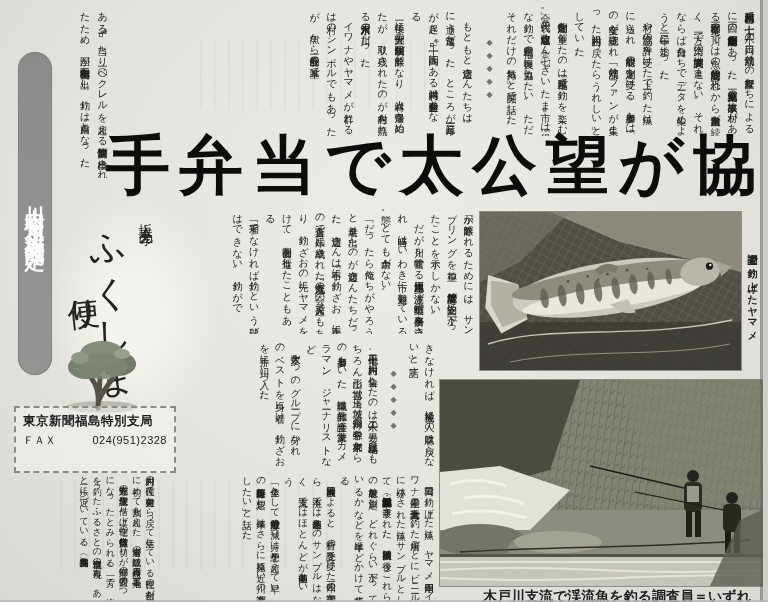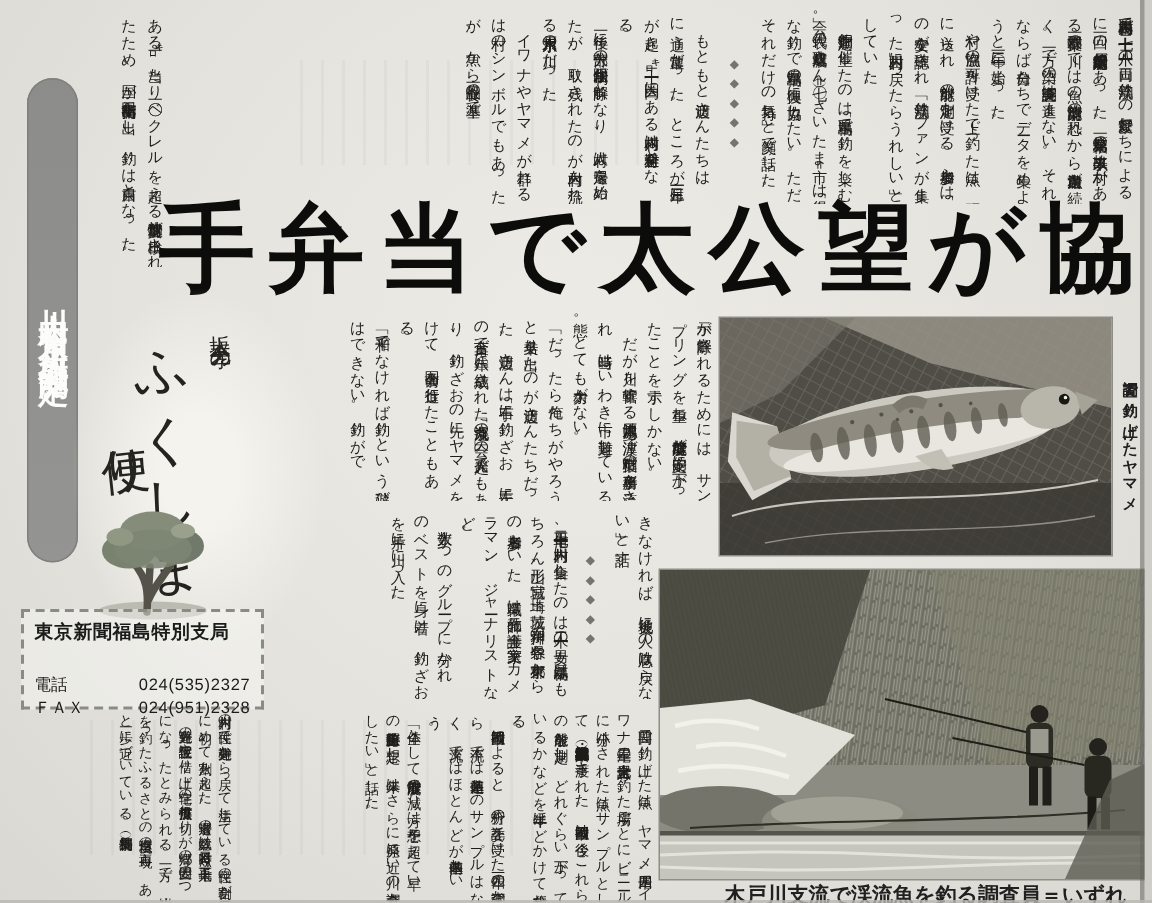--- a/index.html
+++ b/index.html
@@ -55,21 +55,21 @@
   #logo-t2{left:60px;top:274px;font-size:32px;letter-spacing:2px;transform:rotate(-6deg);}
   #tree{position:absolute;left:56px;top:330px;}
 
   
   #contact{
     position:absolute;left:14px;top:406px;width:144px;height:55px;
     border:2px dashed #8b8b85;background:rgba(250,250,246,.45);
     font-family:"Liberation Sans","DejaVu Sans",sans-serif;color:#1b1b19;
     padding:5px 7px 3px 7px;box-sizing:content-box;
   }
-  #contact .office{font-size:12.5px;font-weight:bold;letter-spacing:.5px;margin-bottom:20px;}
+  #contact .office{font-size:12.5px;font-weight:bold;letter-spacing:.5px;margin-bottom:3px;}
   #contact .crow{display:flex;font-size:11px;line-height:15px;}
   #contact .crow .lbl{width:38px;}
   #contact .crow .val{flex:1;text-align:right;letter-spacing:.5px;}
 
   
   .photo{position:absolute;outline:1px solid #8e8e88;}
   #photo1{left:480px;top:212px;width:261px;height:158px;}
   #photo2{left:440px;top:380px;width:326px;height:206px;}
   #cap1{position:absolute;left:745px;top:246px;height:150px;font-size:10px;font-weight:bold;
         font-family:"Liberation Sans","DejaVu Sans",sans-serif;color:#202020;letter-spacing:1px;}
@@ -126,24 +126,20 @@
     <ellipse cx="30" cy="37" rx="18" ry="12" fill="#79816f"></ellipse>
     <ellipse cx="62" cy="34" rx="18" ry="12" fill="#71796七" fill-opacity="1" style="fill:#71796a"></ellipse>
     <ellipse cx="46" cy="24" rx="22" ry="13" fill="#858d7a"></ellipse>
     <ellipse cx="46" cy="36" rx="26" ry="13" fill="#7d8573" fill-opacity=".85"></ellipse>
     <ellipse cx="24" cy="28" rx="9" ry="6" fill="#909884"></ellipse>
     <ellipse cx="66" cy="24" rx="8" ry="5" fill="#99a18c"></ellipse>
   </svg>
 
   <div id="contact">
     <div class="office">東京新聞福島特別支局</div>
-    <div class="crow">
-      <span class="lbl">電話</span>
-      <span class="val">024(535)2327</span>
-    </div>
     <div class="crow">
       <span class="lbl">ＦＡＸ</span>
       <span class="val">024(951)2328</span>
     </div>
   </div>
 
   <div id="band5" class="band vtext">
       <p class="">二日間で釣り上げた魚は、ヤマメ四十四尾、イワナ二十三尾の合計六十七尾。釣った場所ごとにビニール袋に小分けされた魚はサンプルとして、岡田直紀・京都大学准教授（森林科学）に手渡された。岡田准教授は今後、これらの放射能を測定し、どれぐらい下がっているかなどを半年ほどかけて分析する。</p>
       <p class="">岡田准教授によると、分析の委託を受けた一四年の調査から、本流では基準値超えのサンプルはなく、支流ではほとんどが基準値内という。</p>
       <p class="">「全体として放射能濃度の減り方は予想を超えて早い。木戸川の出荷停止解除を想定し、来年はさらに原発に近い川の調査も申請したい」と話した。</p>

